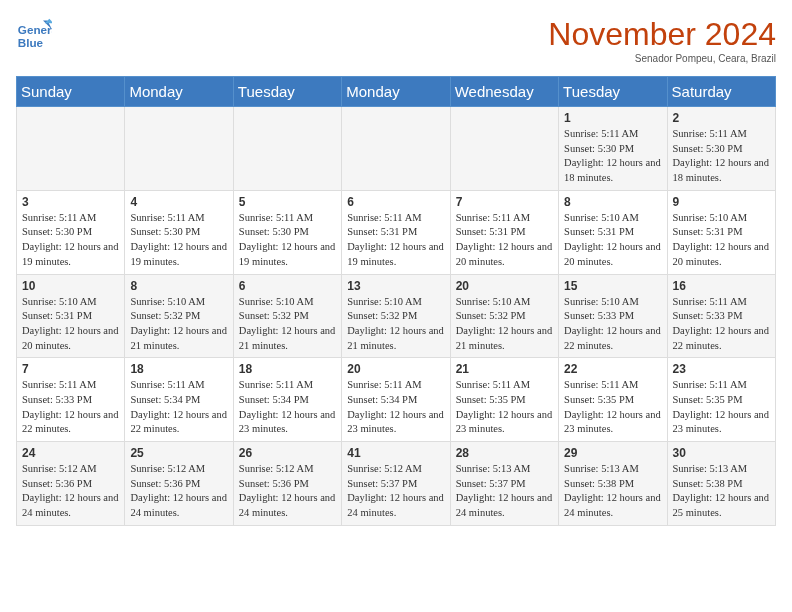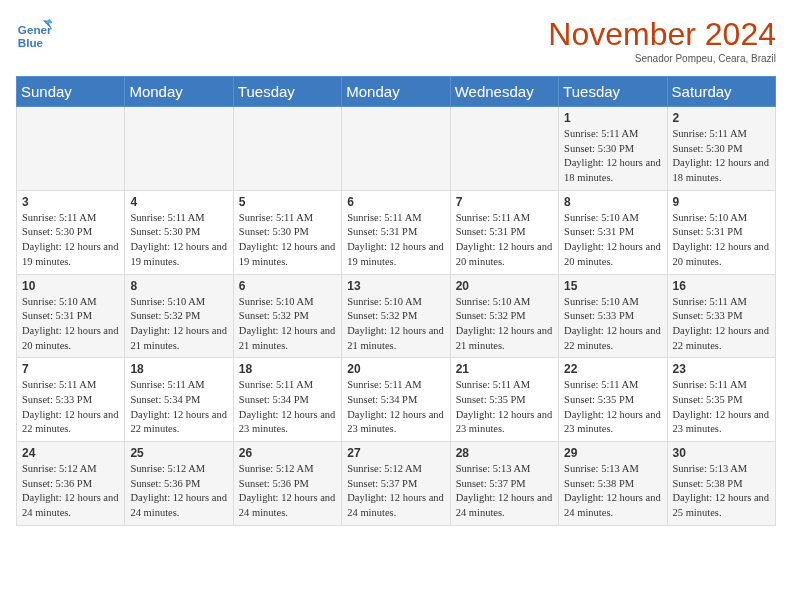--- a/index.html
+++ b/index.html
@@ -278,21 +278,21 @@
 Sunset: 5:36 PM
 Daylight: 12 hours and 24 minutes.</div>
         </td>
         <td>
           <span class="day-num">26</span>
           <div class="day-info" style="white-space: pre-line;">Sunrise: 5:12 AM
 Sunset: 5:36 PM
 Daylight: 12 hours and 24 minutes.</div>
         </td>
         <td>
-          <span class="day-num">27</span>
+          <span class="day-num">41</span>
           <div class="day-info" style="white-space: pre-line;">Sunrise: 5:12 AM
 Sunset: 5:37 PM
 Daylight: 12 hours and 24 minutes.</div>
         </td>
         <td>
           <span class="day-num">28</span>
           <div class="day-info" style="white-space: pre-line;">Sunrise: 5:13 AM
 Sunset: 5:37 PM
 Daylight: 12 hours and 24 minutes.</div>
         </td>

